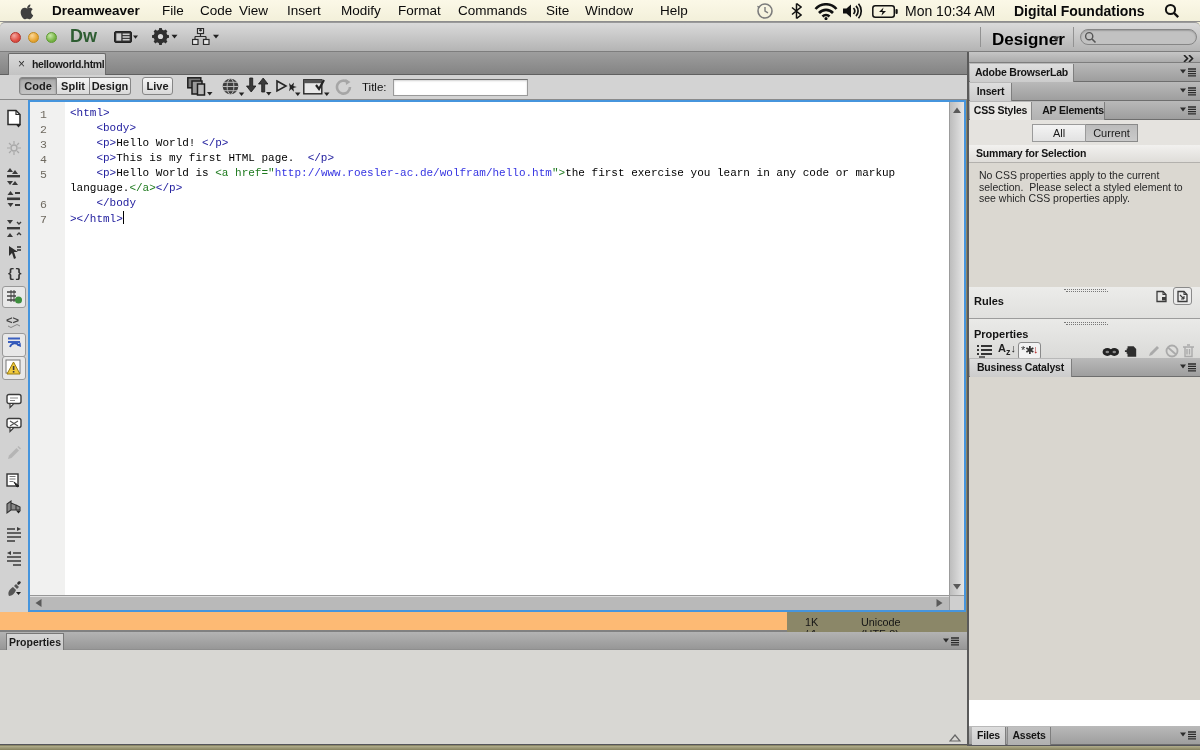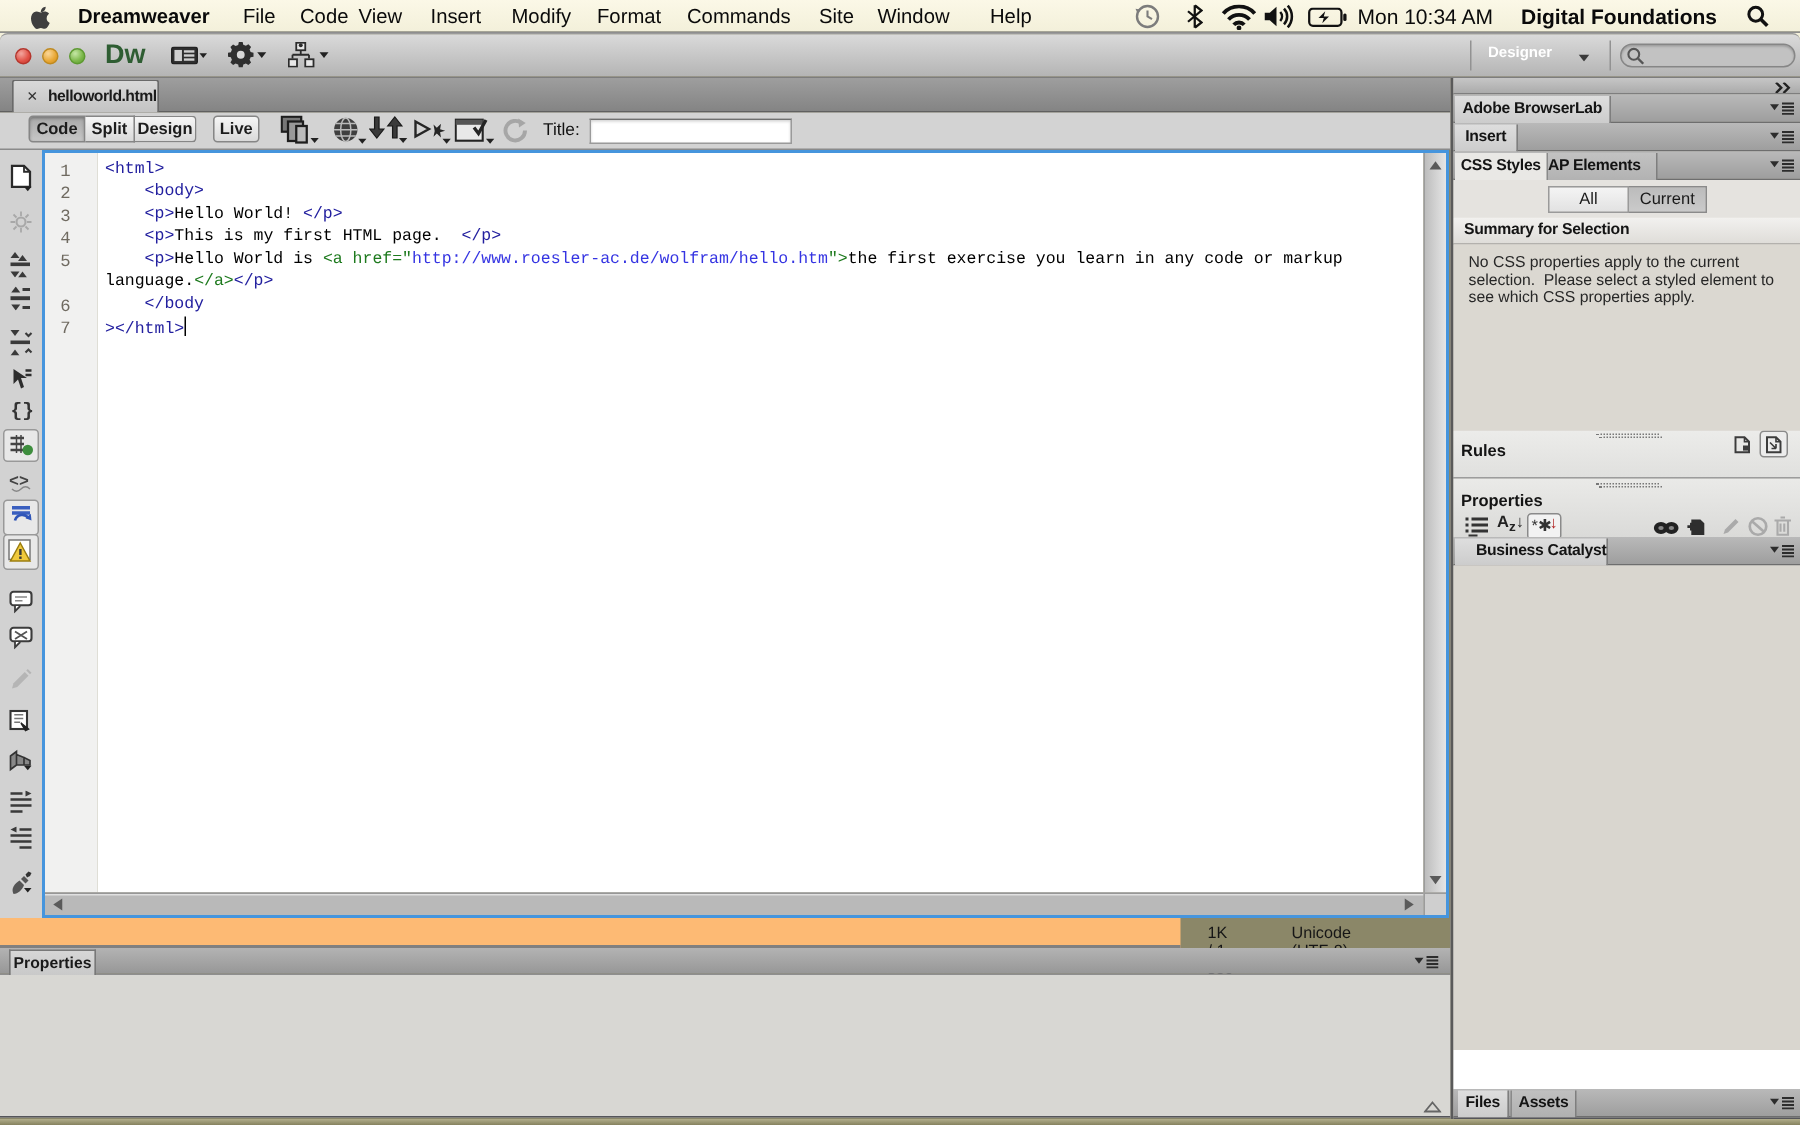--- a/index.html
+++ b/index.html
@@ -136,21 +136,21 @@
 </svg>
 <svg class="abs" style="left:192px;top:28px" width="28" height="17" viewBox="0 0 28 17">
   <rect x="5.5" y="0.5" width="6" height="5" fill="#e8e8e8" stroke="#2c2c2c" stroke-width="1.2"></rect>
   <circle cx="8.5" cy="2.2" r="1.3" fill="#2c2c2c"></circle>
   <path d="M8.5 5.5 v3 M3 8.5 h11 M3 8.5 v2.5 M14 8.5 v2.5" fill="none" stroke="#2c2c2c" stroke-width="1.2"></path>
   <rect x="0.5" y="11.5" width="5.5" height="5" fill="#e8e8e8" stroke="#2c2c2c" stroke-width="1.2"></rect>
   <rect x="11.5" y="11.5" width="5.5" height="5" fill="#e8e8e8" stroke="#2c2c2c" stroke-width="1.2"></rect>
   <path d="M21 6.8 h6 l-3 3.8 z" fill="#222"></path>
 </svg>
 <div class="abs" style="left:980px;top:27px;width:1px;height:20px;background:#929292"></div>
-<div class="abs" style="left:992px;top:30px;font-size:10px;font-weight:bold;color:#ffffff">Designer</div>
+<div class="abs" style="left:992px;top:30px;font-size:17px;font-weight:bold;color:#000000">Designer</div>
 <svg class="abs" style="left:1052px;top:36px" width="8" height="5" viewBox="0 0 8 5">
     <path d="M0.5 0.5 h7 l-3.5 4.5 z" fill="#3a3a3a"></path>
   </svg>
 <div class="abs" style="left:1073px;top:27px;width:1px;height:20px;background:#929292"></div>
 <div class="abs" style="left:1080px;top:29px;width:117px;height:16px;border-radius:8px;background:#c2c2c2;border:1px solid #868686;box-shadow:inset 0 1px 1.5px rgba(0,0,0,0.2)"></div>
 <svg class="abs" style="left:1084px;top:31px" width="13" height="13" viewBox="0 0 13 13">
   <circle cx="5.2" cy="5.2" r="3.6" fill="none" stroke="#555" stroke-width="1.4"></circle>
   <path d="M8 8 L11.5 11.5" stroke="#555" stroke-width="1.6"></path>
 </svg>
 <div class="abs" id="tabbar">
@@ -370,21 +370,21 @@
   </div>
   <div class="pbar" style="top:30px;height:19px">
     <div class="ptab" style="width:42px;padding:0;text-align:center">Insert</div>
     <svg class="opticon" width="16" height="9" viewBox="0 0 16 9">
         <path d="M0 1.5 h6 l-3 4 z" fill="#2c2c2c"></path>
         <path d="M8 1 h8 M8 3.3 h8 M8 5.6 h8 M8 7.9 h8" stroke="#2c2c2c" stroke-width="1.3"></path>
       </svg>
   </div>
   <div class="pbar" style="top:49px;height:19px">
     <div class="ptab" style="width:62px;padding:0;text-align:center;background:#e9e8e5;border-right:1px solid #8a8a8a">CSS Styles</div>
-    <div class="ptab" style="left:63px;width:73px;padding:0;text-align:left;background:linear-gradient(#c2c2c2,#b2b2b2)">AP Elements</div>
+    <div class="ptab" style="left:63px;width:73px;padding:0;text-align:right;background:linear-gradient(#c2c2c2,#b2b2b2)">AP Elements</div>
     <svg class="opticon" width="16" height="9" viewBox="0 0 16 9">
         <path d="M0 1.5 h6 l-3 4 z" fill="#2c2c2c"></path>
         <path d="M8 1 h8 M8 3.3 h8 M8 5.6 h8 M8 7.9 h8" stroke="#2c2c2c" stroke-width="1.3"></path>
       </svg>
   </div>
   <div style="position:absolute;left:0;top:68px;width:231px;height:25px;background:#e5e3df">
     <div style="position:absolute;left:63px;top:4px;width:54px;height:18px;background:linear-gradient(#f4f4f4,#e2e2e2);border:1px solid #9a9a9a;font-size:11px;color:#1a1a1a;text-align:center;line-height:17px">All</div>
     <div style="position:absolute;left:117px;top:4px;width:52px;height:18px;background:linear-gradient(#bcbcbc,#cacaca);border:1px solid #8a8a8a;border-left:none;font-size:11px;color:#1a1a1a;text-align:center;line-height:17px">Current</div>
   </div>
   <div style="position:absolute;left:0;top:93px;width:231px;height:18px;background:linear-gradient(#f2f1ef,#dfddd9);border-bottom:1px solid #b3b1ad;font-size:10.5px;font-weight:bold;letter-spacing:-0.2px;color:#141414">
@@ -442,21 +442,21 @@
     <svg style="position:absolute;left:196px;top:2px" width="14" height="14" viewBox="0 0 14 14">
         <circle cx="7" cy="7" r="5.5" fill="none" stroke="#aaa" stroke-width="1.8"></circle>
         <path d="M3 3.5 l8 7" stroke="#aaa" stroke-width="1.8"></path>
       </svg>
     <svg style="position:absolute;left:213px;top:2px" width="13" height="14" viewBox="0 0 13 14">
         <path d="M1 3 h11 M3 3 v9.5 h7 V3 M5 5 v5.5 M7.5 5 v5.5 M5 1 h3" stroke="#aaa" stroke-width="1.4" fill="none"></path>
       </svg>
   </div>
 
   <div class="pbar" style="top:306px;height:19px">
-    <div class="ptab" style="width:102px;padding:0;text-align:right">Business Catalyst</div>
+    <div class="ptab" style="width:102px;padding:0;text-align:center">Business Catalyst</div>
     <svg class="opticon" width="16" height="9" viewBox="0 0 16 9">
         <path d="M0 1.5 h6 l-3 4 z" fill="#2c2c2c"></path>
         <path d="M8 1 h8 M8 3.3 h8 M8 5.6 h8 M8 7.9 h8" stroke="#2c2c2c" stroke-width="1.3"></path>
       </svg>
   </div>
   <div style="position:absolute;left:0;top:325px;width:231px;height:323px;background:#d9d6cf"></div>
   <div style="position:absolute;left:0;top:648px;width:231px;height:26px;background:#ffffff"></div>
   <div class="pbar" style="top:674px;height:19px">
     <div class="ptab" style="left:3px;width:34px;padding:0;text-align:center">Files</div>
     <div class="ptab" style="left:38px;width:44px;padding:0;text-align:center;background:linear-gradient(#c0c0c0,#b0b0b0);border-left:1px solid #8a8a8a">Assets</div>

